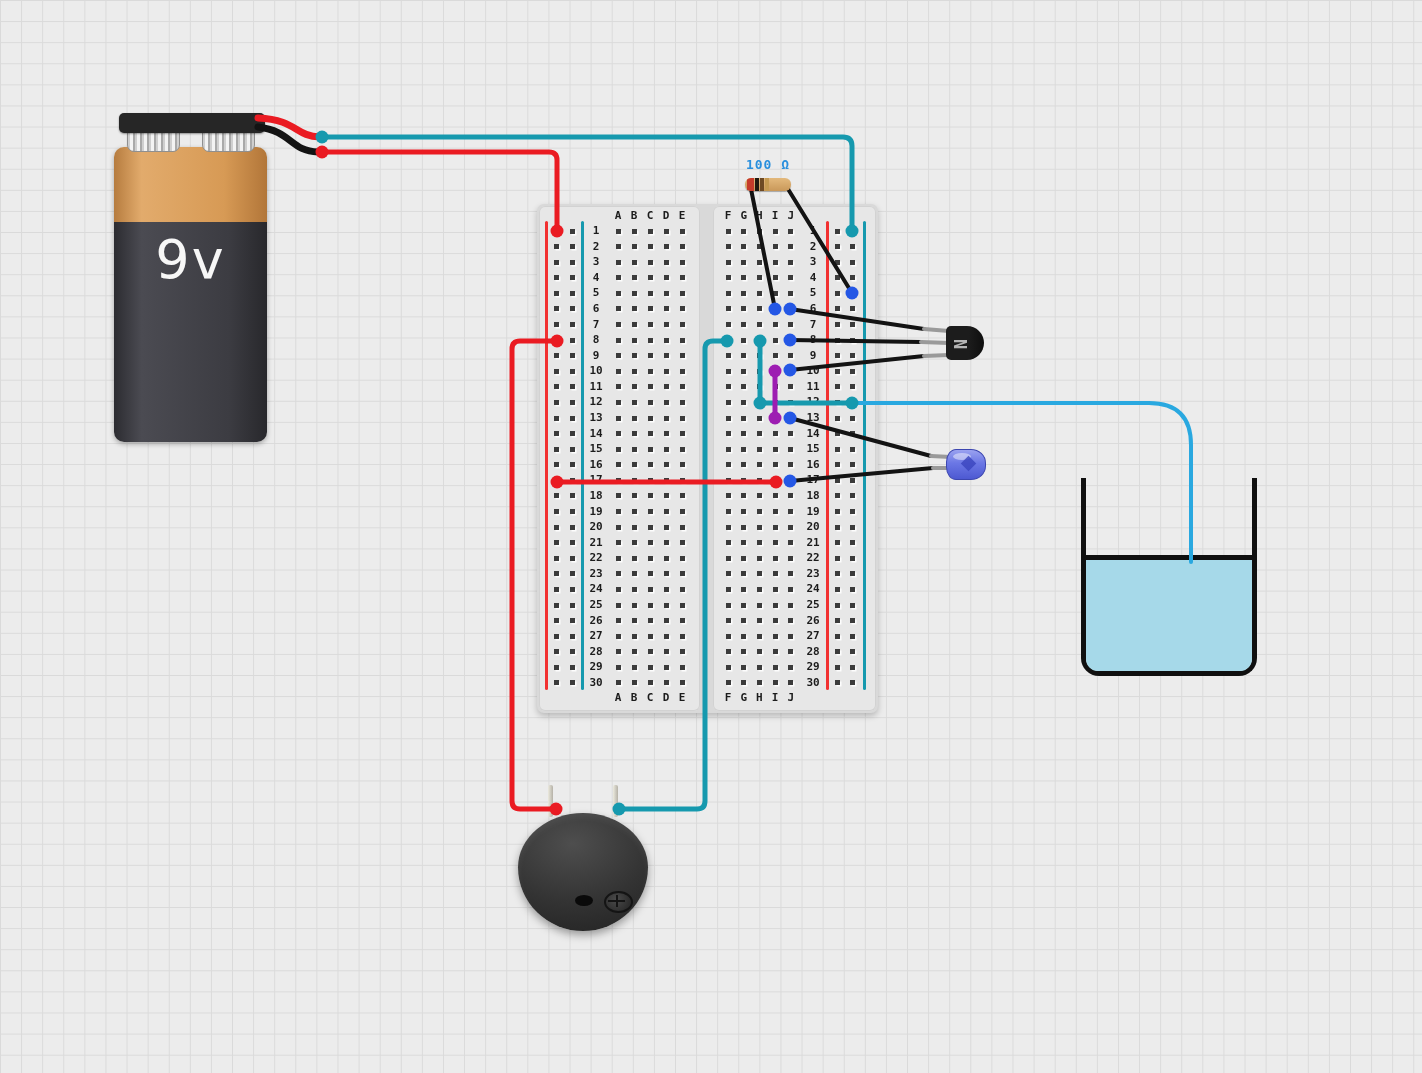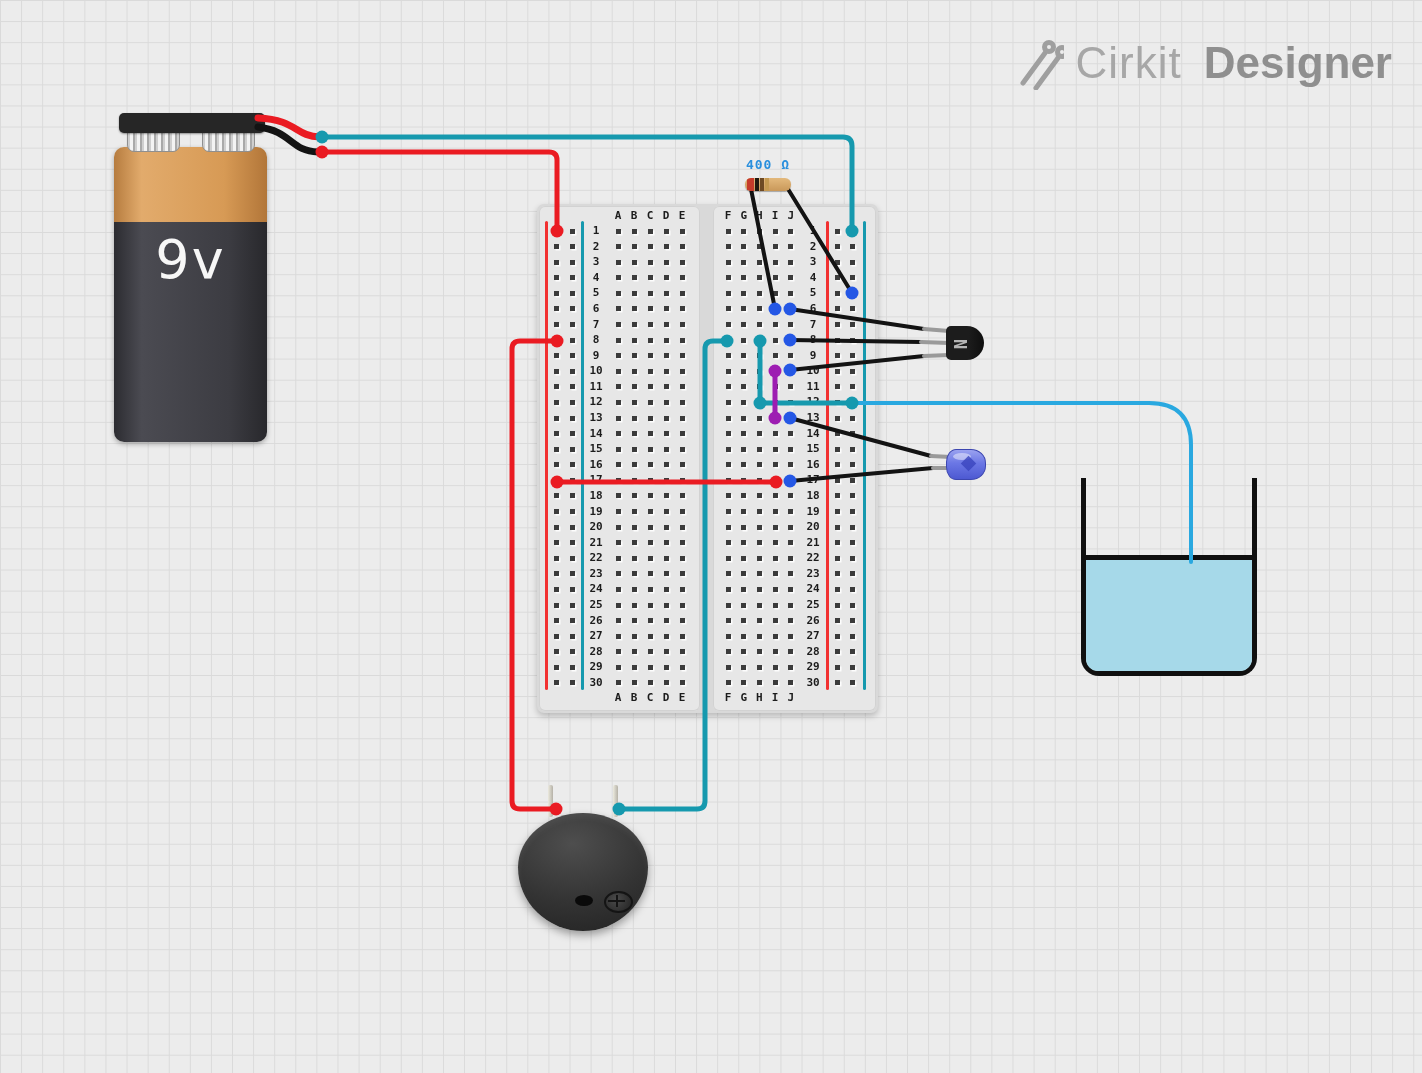--- a/index.html
+++ b/index.html
@@ -59,32 +59,20 @@
   .beaker{position:absolute; left:1081px; top:478px; width:176px; height:198px; border:5px solid #101010; border-top:none; border-radius:0 0 18px 18px; box-sizing:border-box; z-index:4; background:transparent;}
   .water{position:absolute; left:0; right:0; bottom:0; top:77px; border-top:5px solid #101010; border-radius:0 0 12px 12px;}
   
   #wire-layer{position:absolute; left:0; top:0; z-index:5;}
 </style>
 </head>
 <body>
 
 <div class="canvas">
 
-  <div class="logo">
-    <svg width="46" height="54" viewBox="0 0 46 54">
-      <g stroke="#9f9f9f" stroke-width="5" fill="none" stroke-linecap="round">
-        <line x1="5" y1="47" x2="27" y2="17"></line>
-        <circle cx="31" cy="11" r="4.5"></circle>
-        <line x1="18" y1="52" x2="40" y2="22"></line>
-        <circle cx="44" cy="16" r="4.5"></circle>
-      </g>
-    </svg>
-    <span class="brand">Cirkit</span>
-    <span class="product">Designer</span>
-  </div>
 
   <div class="battery">
     <div class="battery-body">
       <div class="battery-orange"></div>
       <div class="battery-dark"></div>
     </div>
     <div class="battery-terminal terminal-left"></div>
     <div class="battery-terminal terminal-right"></div>
     <div class="battery-cap"></div>
     <div class="battery-label">9v</div>
@@ -655,21 +643,21 @@
       <circle cx="556" cy="809" r="6.5" fill="#ea1b22"></circle>
       <circle cx="619" cy="809" r="6.5" fill="#1699ae"></circle>
     </svg>
 
   <div class="resistor-body" id="resistor">
       <div class="rband" style="left: 2px; width: 7px; background: rgb(198, 59, 42);"></div>
       <div class="rband" style="left: 10px; width: 4px; background: rgb(32, 24, 15);"></div>
       <div class="rband" style="left: 15px; width: 4px; background: rgb(110, 74, 36);"></div>
       <div class="rband" style="left: 20px; width: 4px; background: rgb(197, 154, 82);"></div>
     </div>
-  <div class="resistor-label">400 Ω</div>
+  <div class="resistor-label">100 Ω</div>
 
   <div class="transistor-body">
     <span class="transistor-mark">N</span>
   </div>
 
   <div class="led-body">
     <div class="led-shine"></div>
     <div class="led-chip"></div>
   </div>
 

